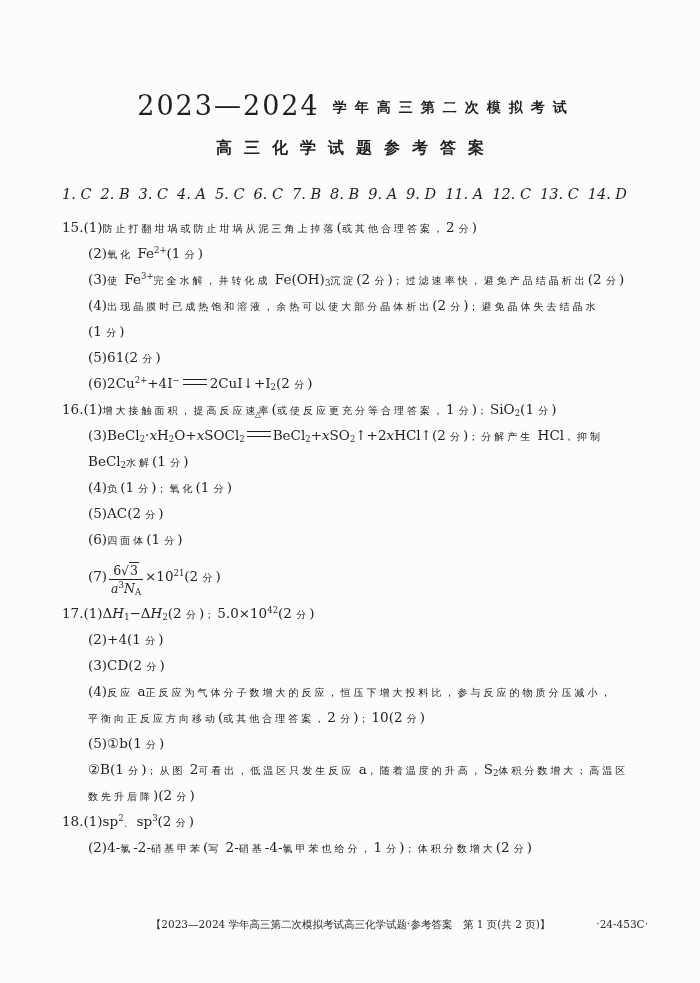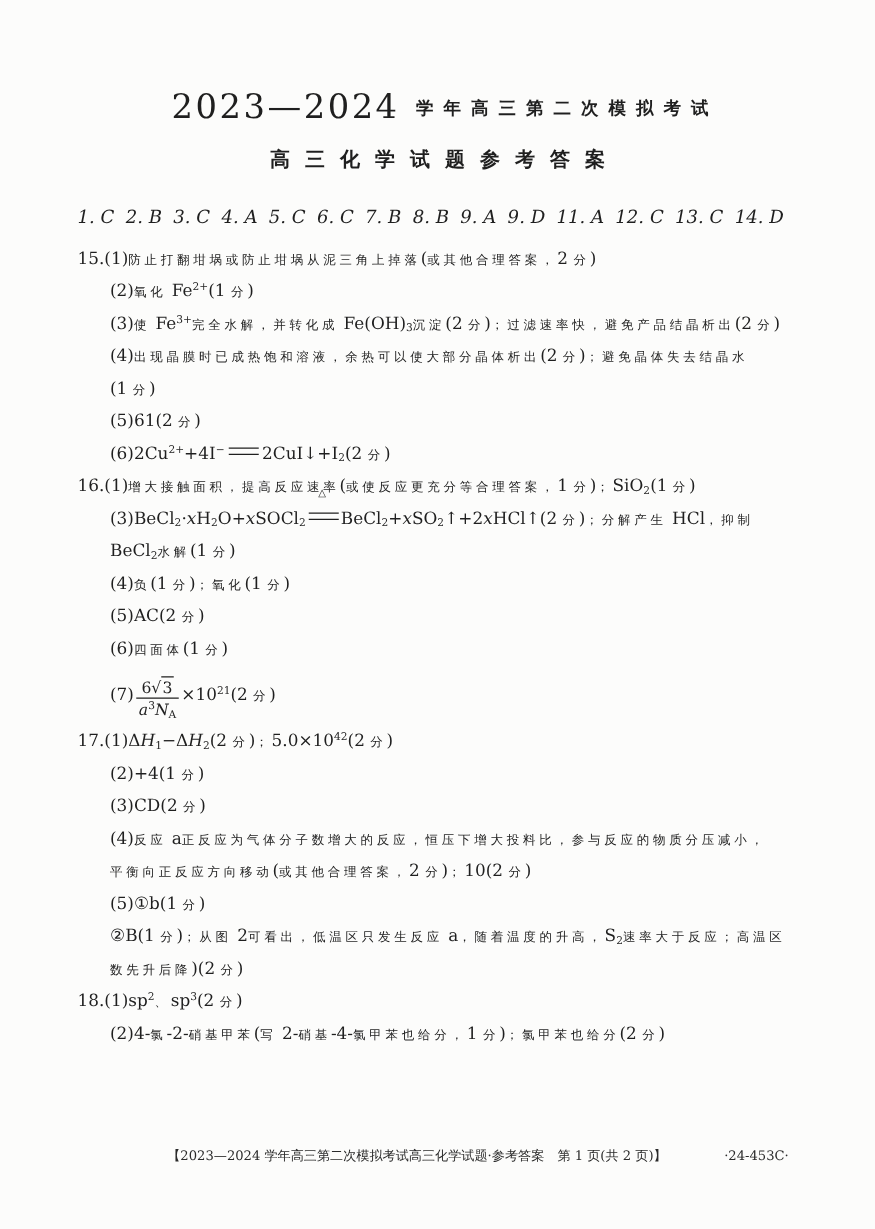--- a/index.html
+++ b/index.html
@@ -1,21 +1,21 @@
 <!DOCTYPE html>
 <html><head>
 <meta charset="utf-8">
 <style>
   html,body{margin:0;padding:0;}
   body{
     width:700px;height:983px;position:relative;overflow:hidden;
     background:#fcfcfb;color:#1f1f1f;
     font-family:"DejaVu Serif","Liberation Serif",serif;
   }
-  .doc{padding:70px 50px 0 62px;}
+  .doc{padding:90px 50px 0 62px;}
   .t1{text-align:center;white-space:nowrap;}
   .t1 .year{font-size:27px;letter-spacing:2px;font-weight:400;}
   .t1 .cnb{font-size:14px;font-weight:bold;letter-spacing:8px;margin-left:8px;vertical-align:3px;}
   .t2{text-align:center;margin-top:17px;font-size:16px;font-weight:bold;letter-spacing:12px;}
   .choices{display:flex;justify-content:space-between;margin-top:27px;width:565px;font-size:14.5px;white-space:nowrap;font-style:italic;}
   .lines{margin-top:13px;}
   .line{font-size:13.5px;line-height:25px;white-space:nowrap;}
   .line.i1{margin-left:26px;}
   .line.tall{line-height:46px;}
   .cn{font-size:10px;letter-spacing:3px;}
@@ -27,21 +27,21 @@
   .deltaeq{display:inline-block;position:relative;margin:0 2px;}
   .deltaeq .tri{position:absolute;top:-21px;left:8px;font-size:8px;}
   .deltaeq .dbleq{margin:0;}
   .root{white-space:nowrap;}
   .ovl{border-top:1px solid #1f1f1f;padding:0 1px;}
   .frac{display:inline-block;vertical-align:-12px;text-align:center;font-size:12.5px;margin:0 2px;}
   .fnum{display:block;border-bottom:1px solid #1f1f1f;padding:0 4px 1px;line-height:1.2;}
   .fden{display:block;padding-top:1px;line-height:1.2;}
   .footer{position:absolute;top:918px;left:0;width:700px;box-sizing:border-box;
     display:flex;justify-content:flex-end;align-items:baseline;gap:46px;
-    padding-right:69px;font-size:10.5px;color:#2a2a2a;white-space:nowrap;}
+    padding-right:52px;font-size:10.5px;color:#2a2a2a;white-space:nowrap;}
 </style>
 </head>
 <body>
 
 <div class="doc">
   <div class="t1">
     <span class="year">2023—2024</span>
     <span class="cnb">学年高三第二次模拟考试</span>
   </div>
   <div class="t2">高三化学试题参考答案</div>
@@ -75,23 +75,23 @@
       <div class="line i1">(4)<span class="cn">负</span>(1 <span class="cn">分</span>)<span class="cn">；氧化</span>(1 <span class="cn">分</span>)</div>
       <div class="line i1">(5)AC(2 <span class="cn">分</span>)</div>
       <div class="line i1">(6)<span class="cn">四面体</span>(1 <span class="cn">分</span>)</div>
       <div class="line i1 tall">(7)<span class="frac"><span class="fnum">6<span class="root">√<span class="ovl">3</span></span></span><span class="fden"><i>a</i><sup>3</sup><i>N</i><sub>A</sub></span></span>×10<sup>21</sup>(2 <span class="cn">分</span>)</div>
       <div class="line">17.(1)Δ<i>H</i><sub>1</sub>−Δ<i>H</i><sub>2</sub>(2 <span class="cn">分</span>)<span class="cn">；</span>5.0×10<sup>42</sup>(2 <span class="cn">分</span>)</div>
       <div class="line i1">(2)+4(1 <span class="cn">分</span>)</div>
       <div class="line i1">(3)CD(2 <span class="cn">分</span>)</div>
       <div class="line i1">(4)<span class="cn">反应</span> a<span class="cn">正反应为气体分子数增大的反应，恒压下增大投料比，参与反应的物质分压减小，</span></div>
       <div class="line i1"><span class="cn">平衡向正反应方向移动</span>(<span class="cn">或其他合理答案，</span>2 <span class="cn">分</span>)<span class="cn">；</span>10(2 <span class="cn">分</span>)</div>
       <div class="line i1">(5)①b(1 <span class="cn">分</span>)</div>
-      <div class="line i1">②B(1 <span class="cn">分</span>)<span class="cn">；从图</span> 2<span class="cn">可看出，低温区只发生反应</span> a<span class="cn">，随着温度的升高，</span>S<sub>2</sub><span class="cn">速率大于反应；高温区</span></div>
+      <div class="line i1">②B(1 <span class="cn">分</span>)<span class="cn">；从图</span> 2<span class="cn">可看出，低温区只发生反应</span> a<span class="cn">，随着温度的升高，</span>S<sub>2</sub><span class="cn">体积分数增大；高温区</span></div>
       <div class="line i1"><span class="cn">数先升后降</span>)(2 <span class="cn">分</span>)</div>
       <div class="line">18.(1)sp<sup>2</sup><span class="cn">、</span>sp<sup>3</sup>(2 <span class="cn">分</span>)</div>
-      <div class="line i1">(2)4-<span class="cn">氯</span>-2-<span class="cn">硝基甲苯</span>(<span class="cn">写</span> 2-<span class="cn">硝基</span>-4-<span class="cn">氯甲苯也给分，</span>1 <span class="cn">分</span>)<span class="cn">；氯甲苯也给分</span>(2 <span class="cn">分</span>)</div>
+      <div class="line i1">(2)4-<span class="cn">氯</span>-2-<span class="cn">硝基甲苯</span>(<span class="cn">写</span> 2-<span class="cn">硝基</span>-4-<span class="cn">氯甲苯也给分，</span>1 <span class="cn">分</span>)<span class="cn">；体积分数增大</span>(2 <span class="cn">分</span>)</div>
     </div>
 </div>
 
 <div class="footer">
   <span>【2023—2024 学年高三第二次模拟考试高三化学试题·参考答案　第 1 页(共 2 页)】</span>
   <span>·24-453C·</span>
 </div>
 
 </body></html>

